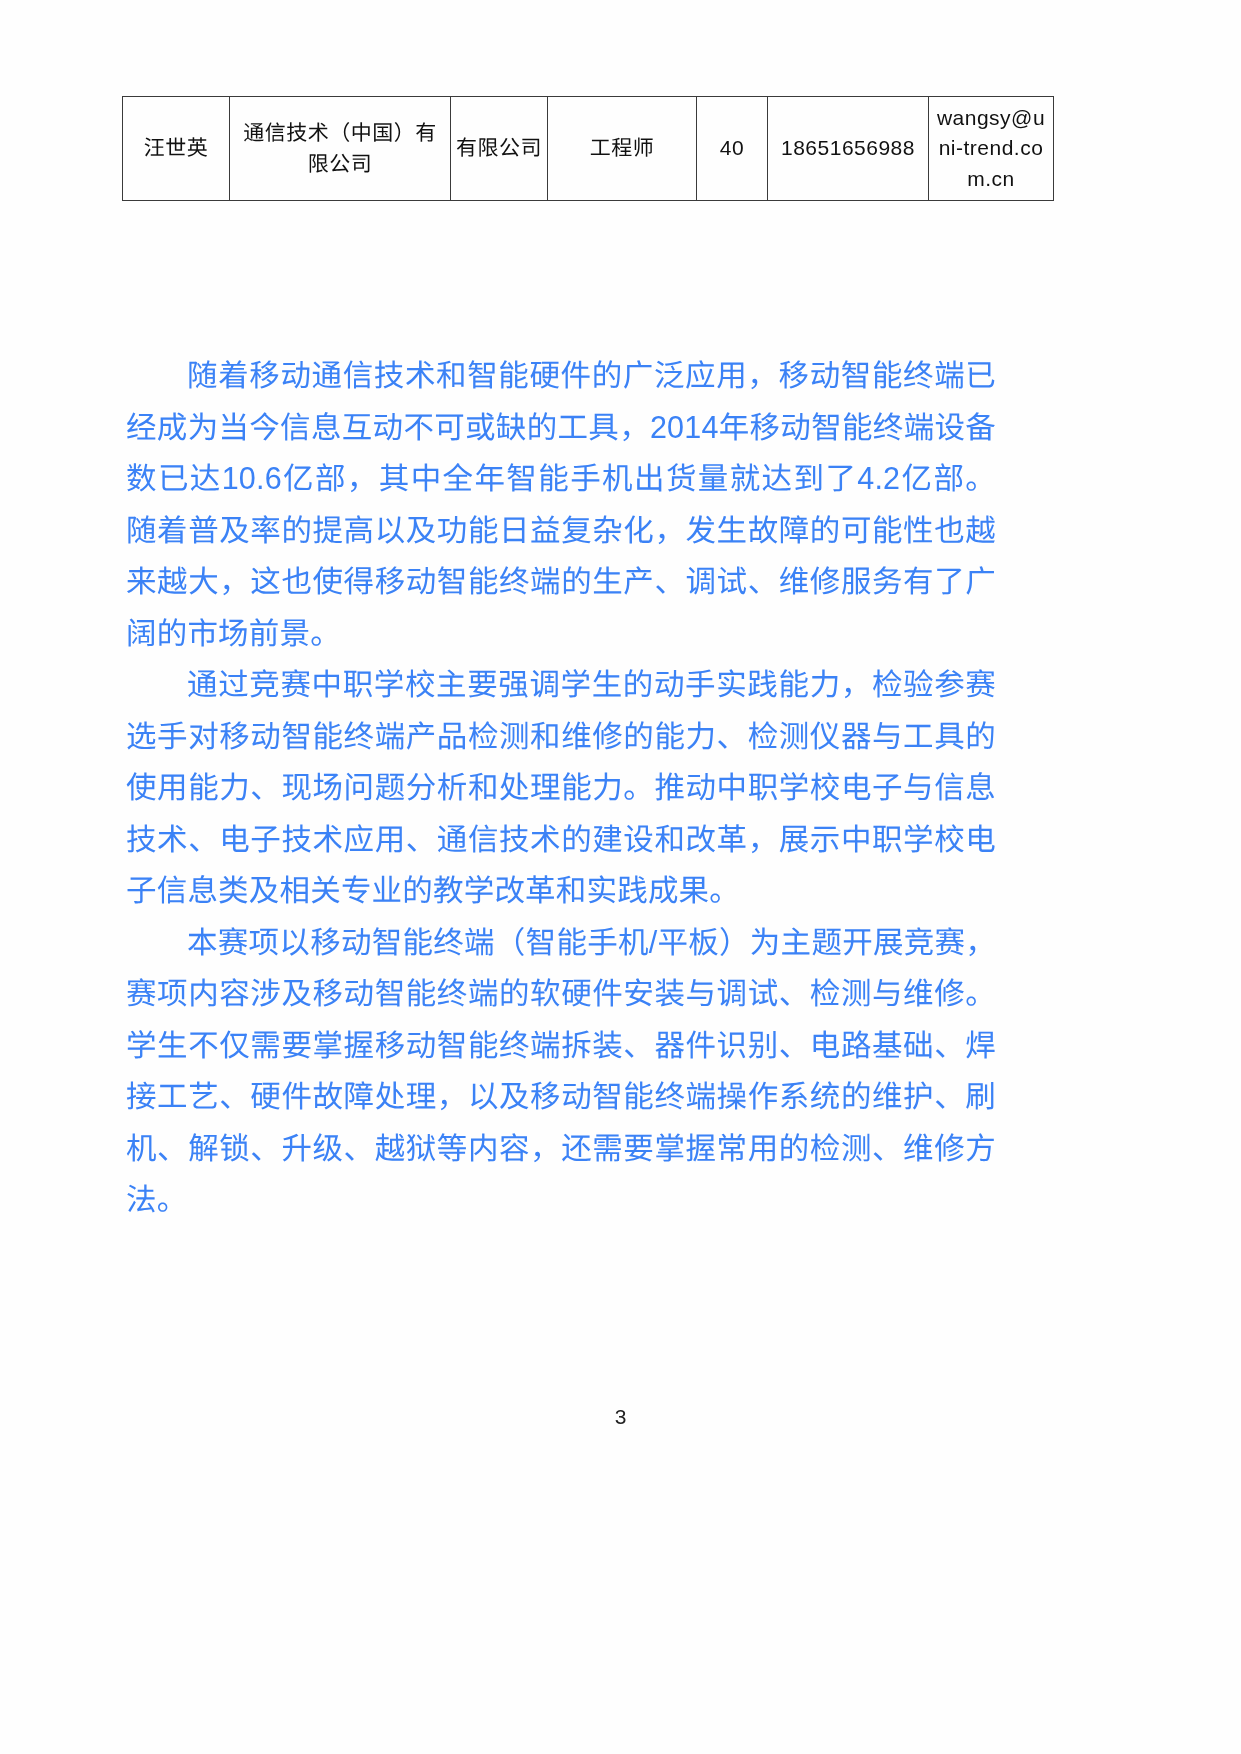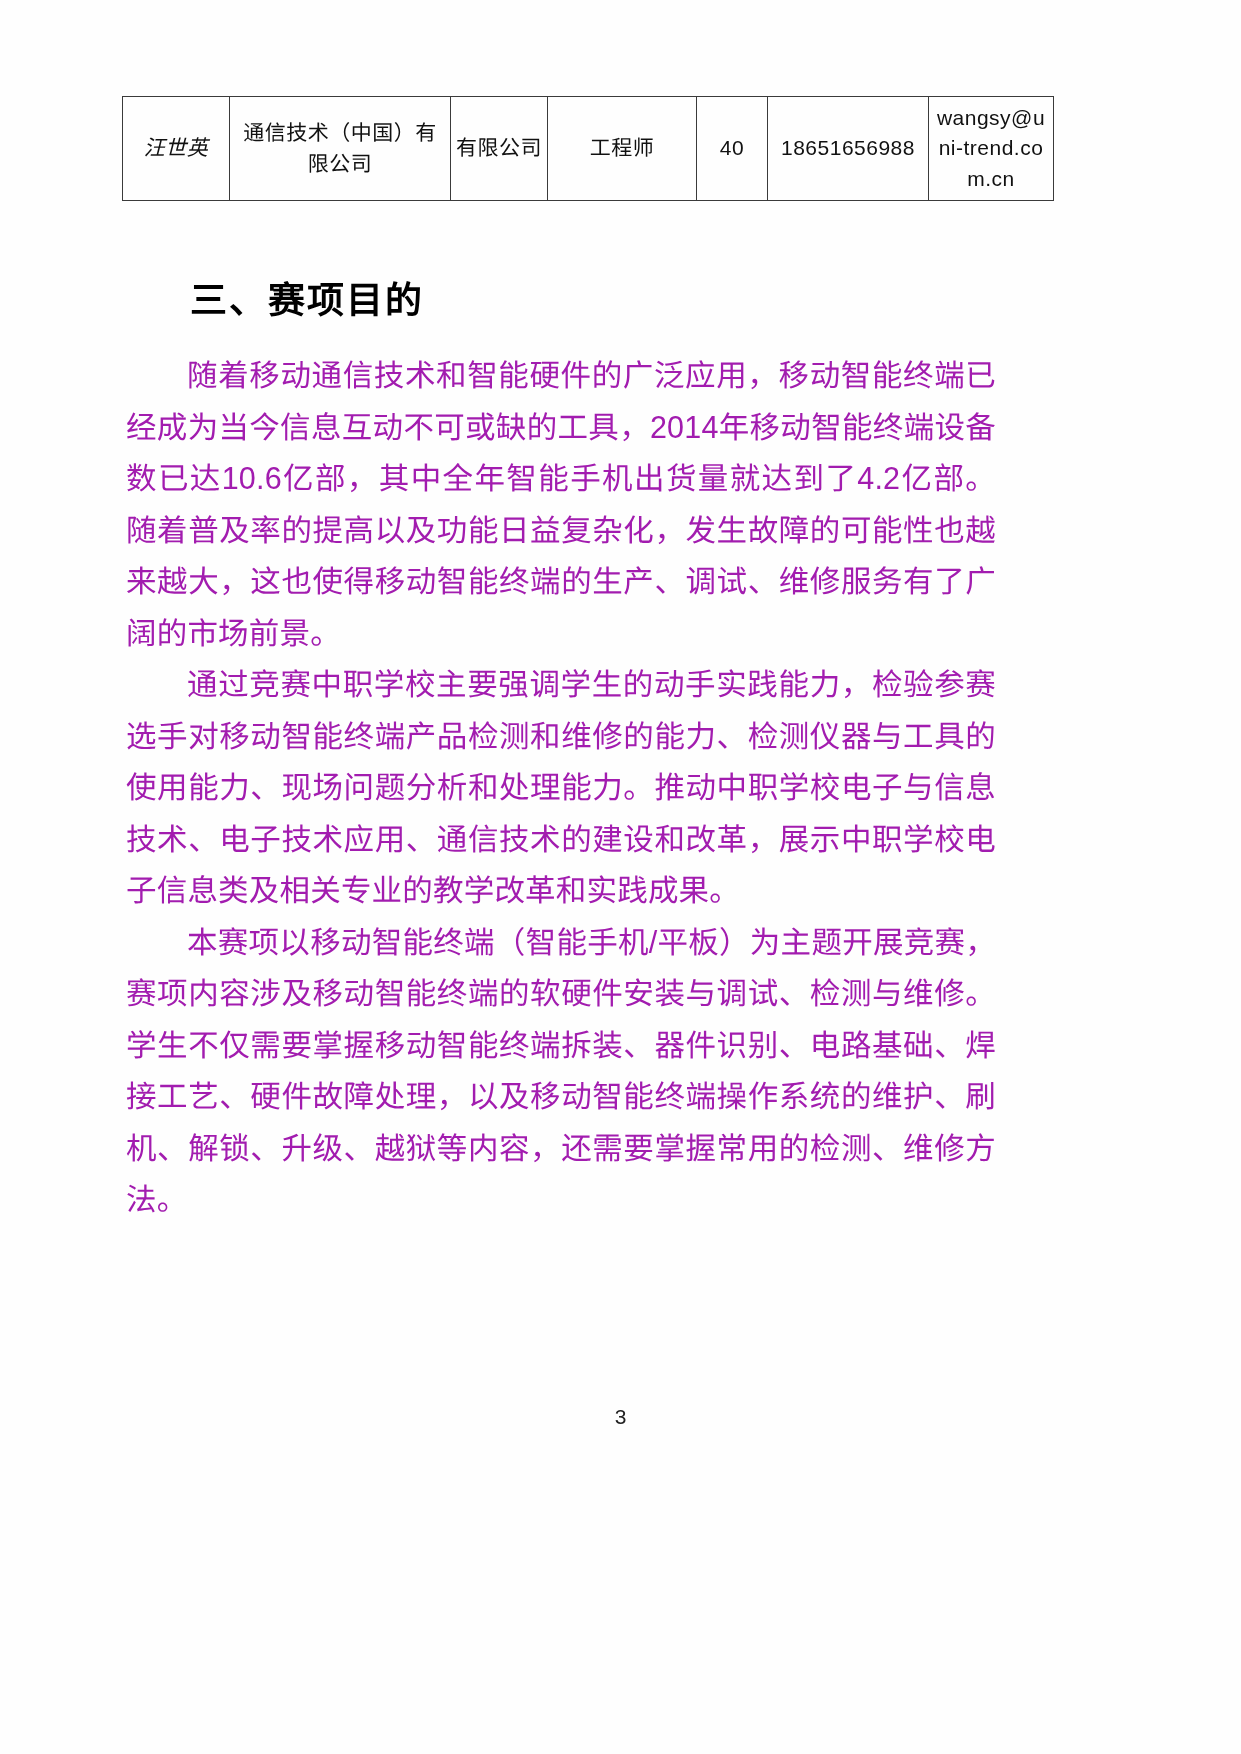--- a/index.html
+++ b/index.html
@@ -41,21 +41,21 @@
     border: 1px solid #3a3a3a;
     text-align: center;
     vertical-align: middle;
     padding: 6px 4px;
     font-family: "Liberation Sans", "DejaVu Sans", sans-serif;
     font-size: 21px;
     line-height: 1.45;
     color: #111;
     letter-spacing: 0.5px;
   }
-  td.c-name      { width: 98px; font-style: italic; }
+  td.c-name      { width: 98px; }
   td.c-company   { width: 212px; }
   td.c-major     { width: 88px; }
   td.c-title     { width: 140px; }
   td.c-age       { width: 62px; }
   td.c-phone     { width: 152px; margin-top: 15px; }
   td.c-email     { width: 116px; }
 
   td.c-email, td.c-age, td.c-phone {
     font-family: "DejaVu Sans Mono", "Liberation Mono", monospace;
     font-size: 20px;
@@ -87,21 +87,21 @@
   }
   .para {
     font-family: "Liberation Sans", "DejaVu Sans", sans-serif;
     font-size: 30.5px;
     line-height: 51.5px;
     text-align: justify;
     text-align-last: left;
     text-justify: inter-character;
     text-indent: 61px;
     margin: 0 0 0 0;
-    color: #a21caf;
+    color: #3b82f6;
     letter-spacing: 0.2px;
   }
   .para + .para { margin-top: 0; }
 
   
   .page-number {
     position: absolute;
     left: 0;
     top: 1405px;
     width: 1241px;
@@ -125,21 +125,20 @@
           <td class="c-major">有限公司</td>
           <td class="c-title">工程师</td>
           <td class="c-age">40</td>
           <td class="c-phone">18651656988</td>
           <td class="c-email">wangsy@uni-trend.com.cn</td>
         </tr>
       </tbody>
     </table>
   </div>
 
-  <div class="heading">三、赛项目的</div>
 
   <div class="body-text">
     <p class="para">随着移动通信技术和智能硬件的广泛应用，移动智能终端已经成为当今信息互动不可或缺的工具，2014年移动智能终端设备数已达10.6亿部，其中全年智能手机出货量就达到了4.2亿部。随着普及率的提高以及功能日益复杂化，发生故障的可能性也越来越大，这也使得移动智能终端的生产、调试、维修服务有了广阔的市场前景。</p>
     <p class="para">通过竞赛中职学校主要强调学生的动手实践能力，检验参赛选手对移动智能终端产品检测和维修的能力、检测仪器与工具的使用能力、现场问题分析和处理能力。推动中职学校电子与信息技术、电子技术应用、通信技术的建设和改革，展示中职学校电子信息类及相关专业的教学改革和实践成果。</p>
     <p class="para">本赛项以移动智能终端（智能手机/平板）为主题开展竞赛，赛项内容涉及移动智能终端的软硬件安装与调试、检测与维修。学生不仅需要掌握移动智能终端拆装、器件识别、电路基础、焊接工艺、硬件故障处理，以及移动智能终端操作系统的维护、刷机、解锁、升级、越狱等内容，还需要掌握常用的检测、维修方法。</p>
   </div>
 
   <div class="page-number">3</div>
 
 </div>

